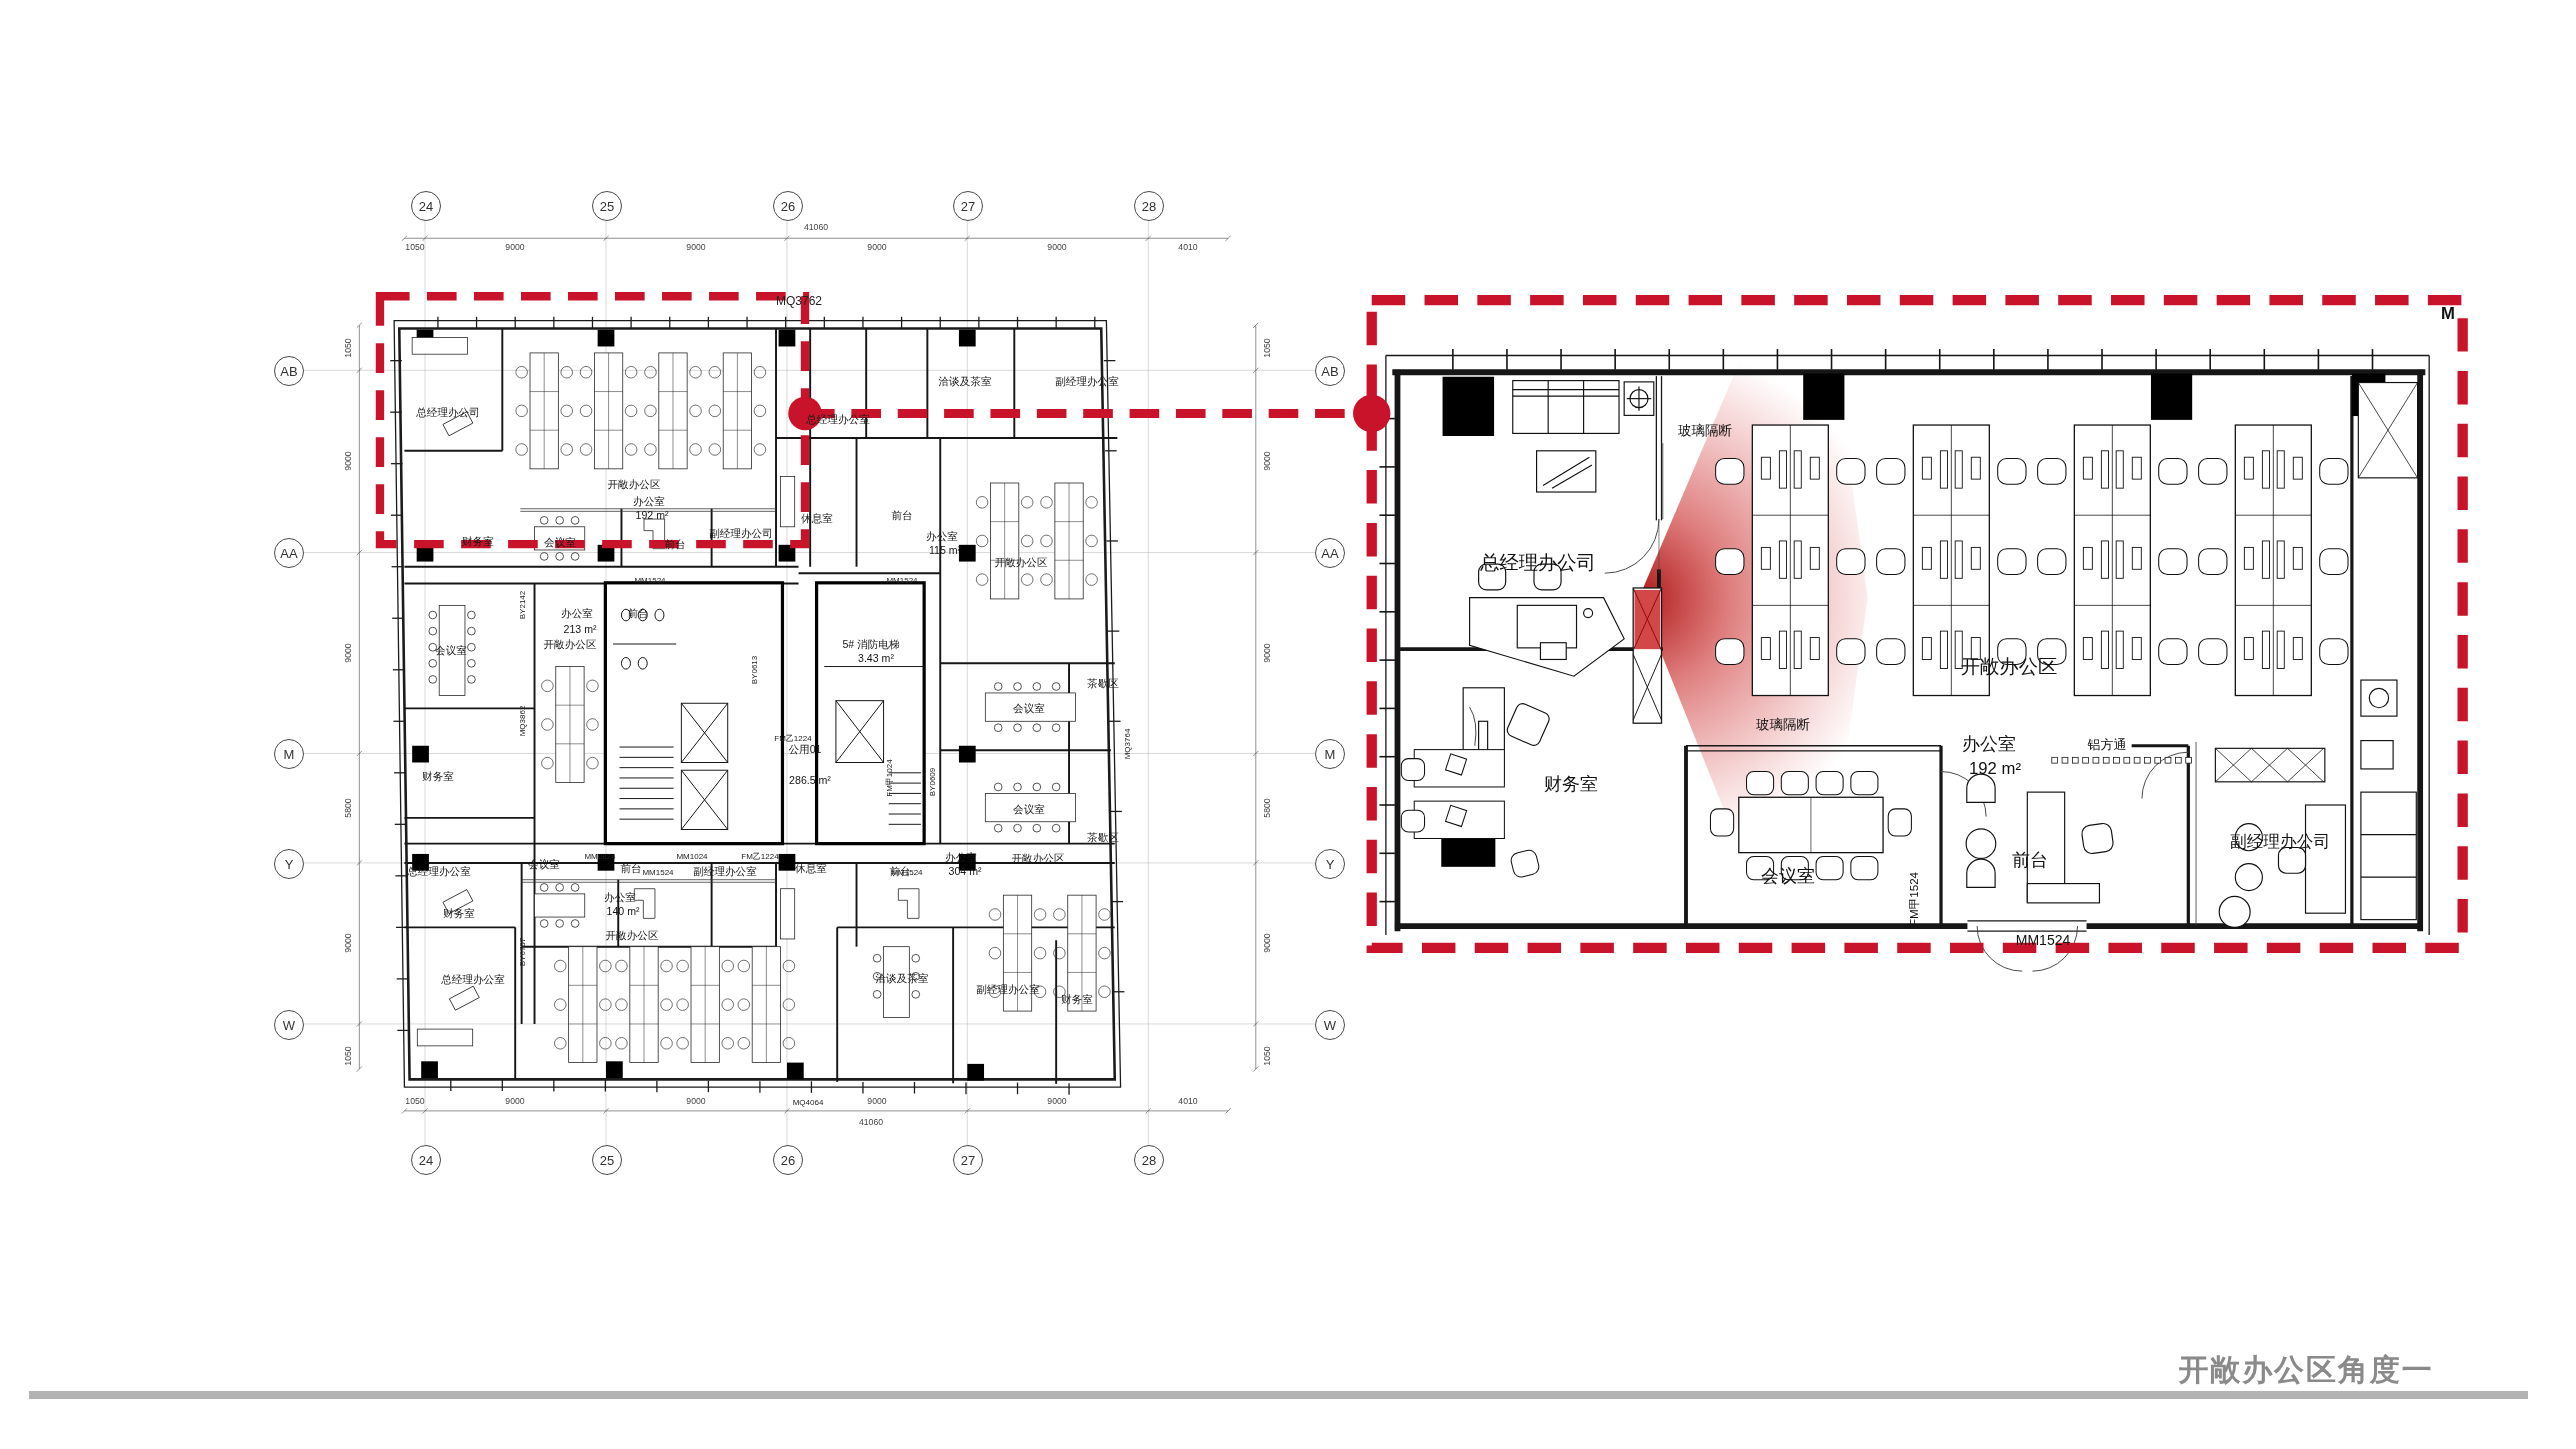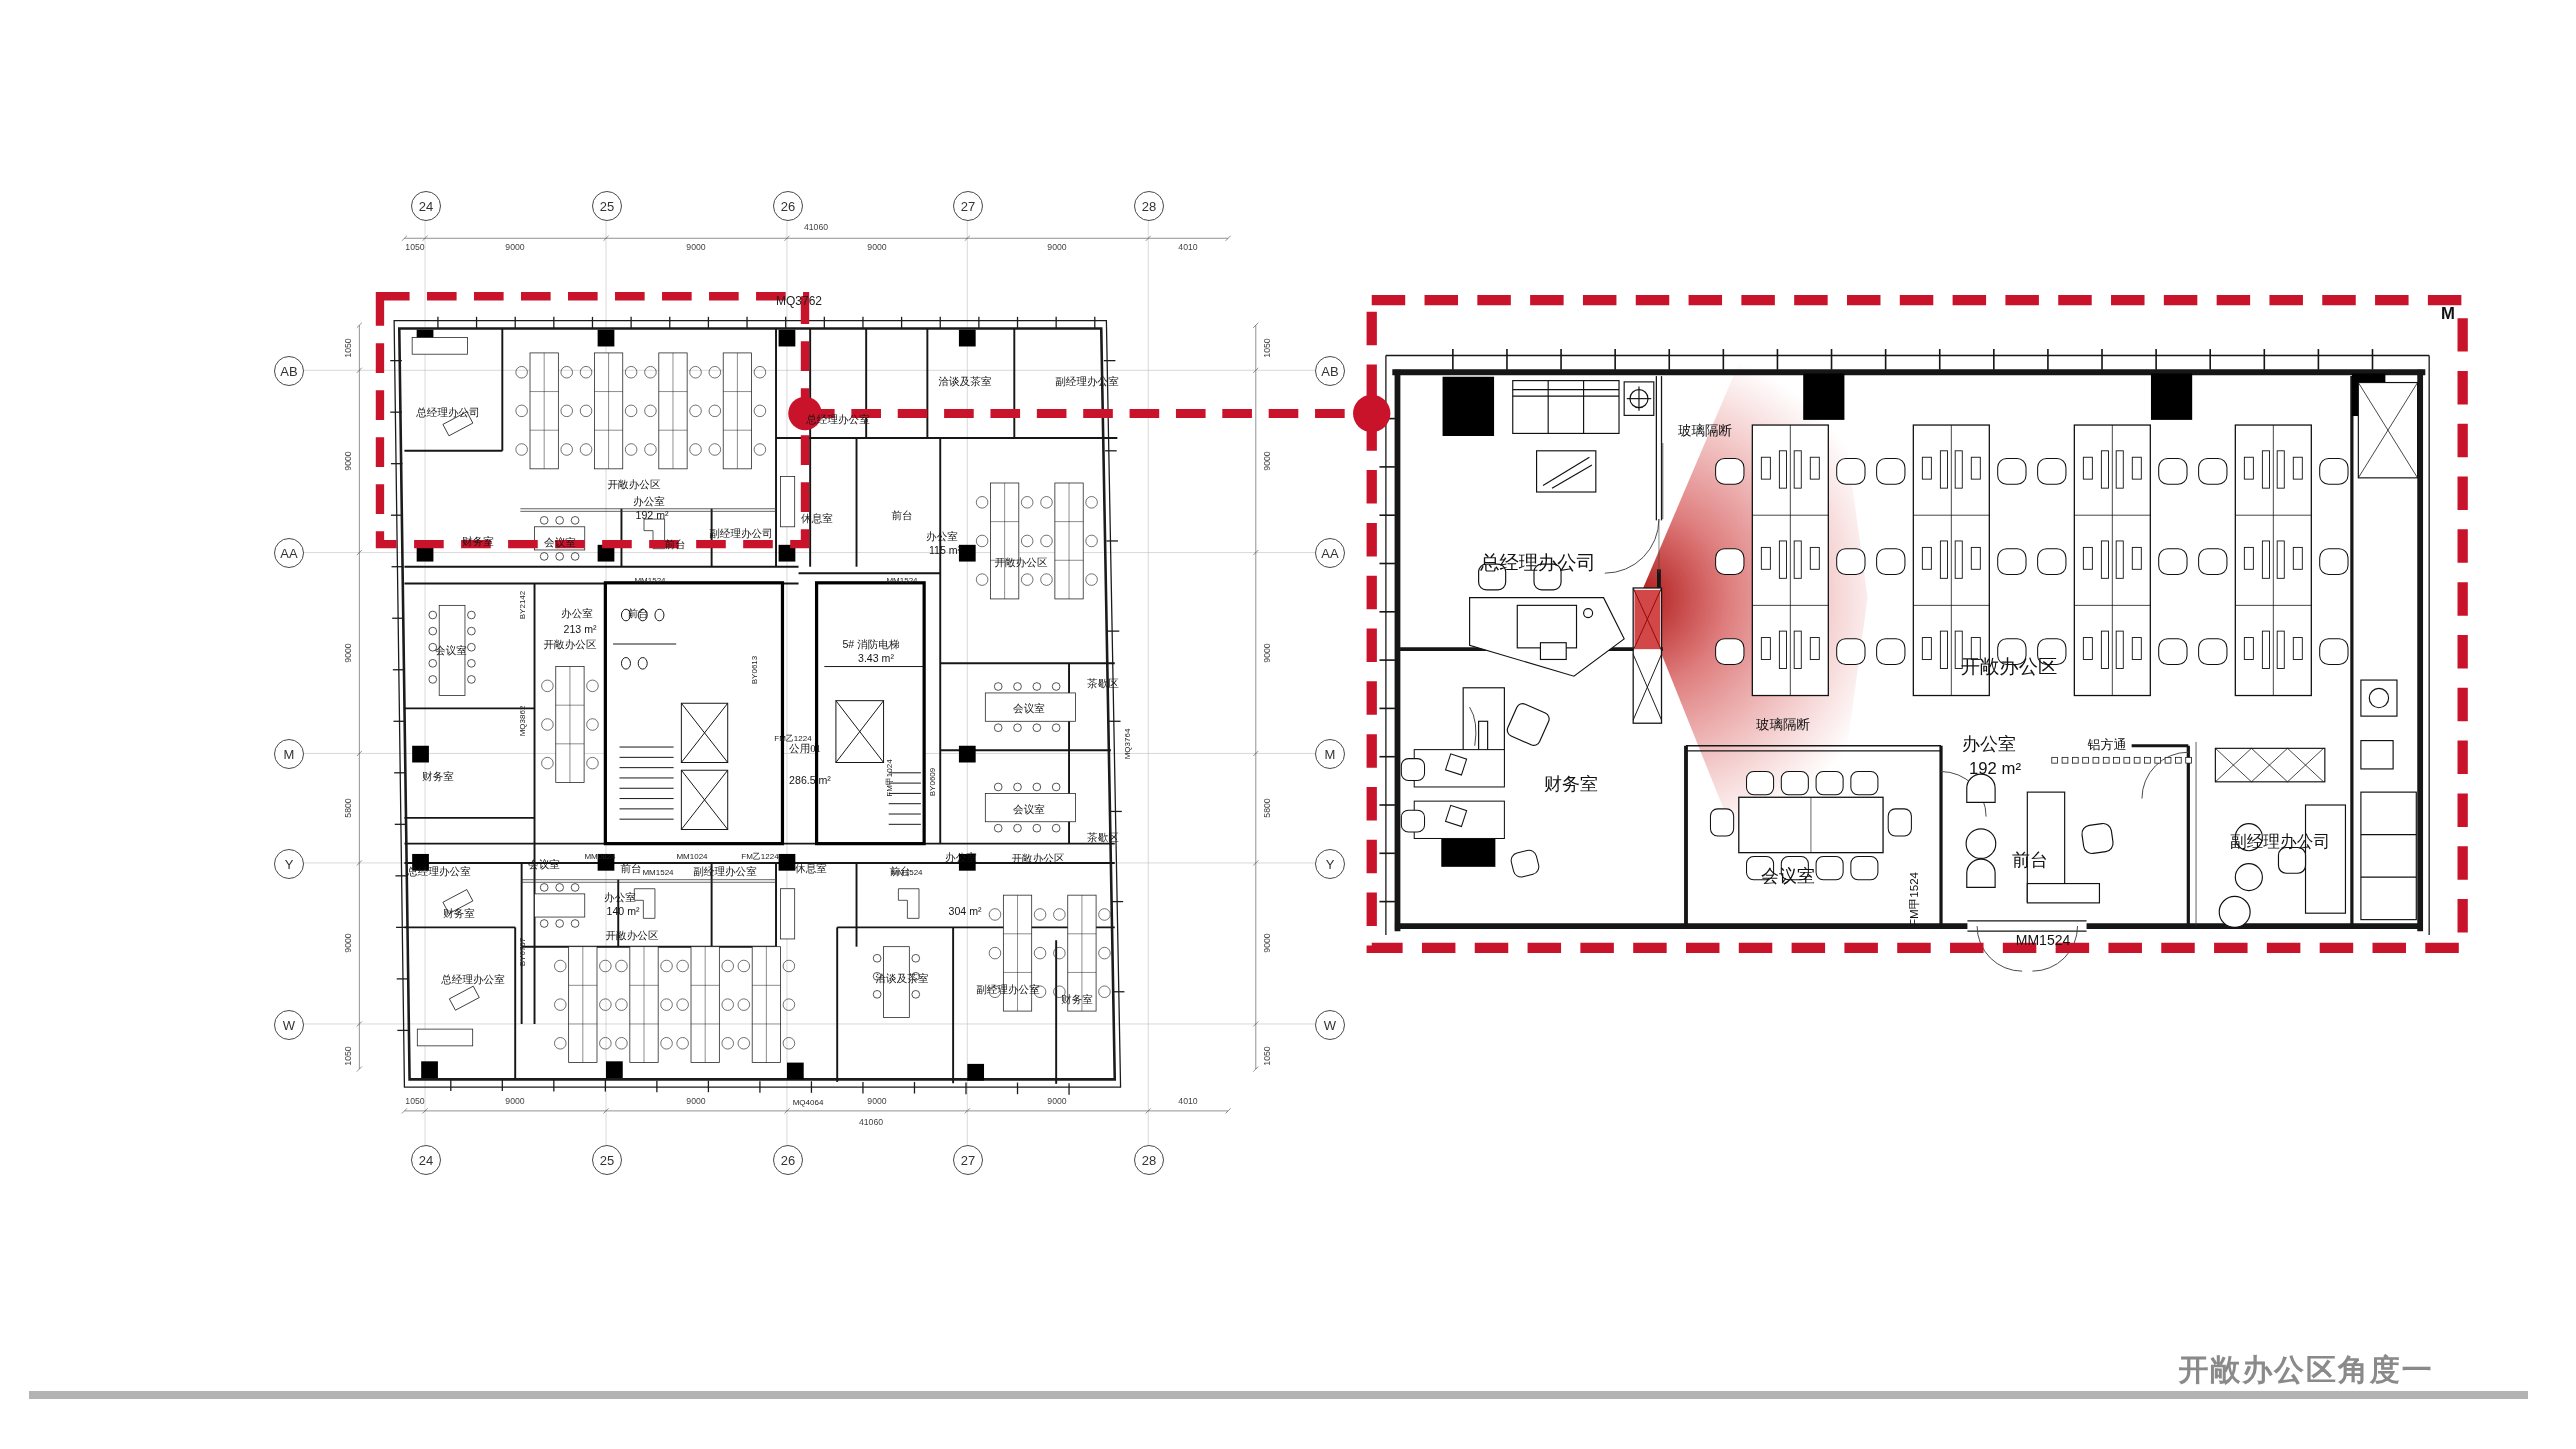--- a/index.html
+++ b/index.html
@@ -601,30 +601,30 @@
       <div class="lbl room" style="left: 942px; top: 536px; font-size: 10.6px; color: rgb(21, 21, 21); font-weight: normal; transform: translate(-50%, -50%);">办公室</div>
       <div class="lbl room" style="left: 945px; top: 550px; font-size: 10.6px; color: rgb(21, 21, 21); font-weight: normal; transform: translate(-50%, -50%);">115 m²</div>
       <div class="lbl room" style="left: 1021px; top: 562px; font-size: 10.6px; color: rgb(21, 21, 21); font-weight: normal; transform: translate(-50%, -50%);">开敞办公区</div>
       <div class="lbl room" style="left: 577px; top: 613px; font-size: 10.6px; color: rgb(21, 21, 21); font-weight: normal; transform: translate(-50%, -50%);">办公室</div>
       <div class="lbl room" style="left: 580px; top: 629px; font-size: 10.6px; color: rgb(21, 21, 21); font-weight: normal; transform: translate(-50%, -50%);">213 m²</div>
       <div class="lbl room" style="left: 638px; top: 613px; font-size: 10.6px; color: rgb(21, 21, 21); font-weight: normal; transform: translate(-50%, -50%);">前台</div>
       <div class="lbl room" style="left: 451px; top: 650px; font-size: 10.6px; color: rgb(21, 21, 21); font-weight: normal; transform: translate(-50%, -50%);">会议室</div>
       <div class="lbl room" style="left: 570px; top: 644px; font-size: 10.6px; color: rgb(21, 21, 21); font-weight: normal; transform: translate(-50%, -50%);">开敞办公区</div>
       <div class="lbl room" style="left: 438px; top: 776px; font-size: 10.6px; color: rgb(21, 21, 21); font-weight: normal; transform: translate(-50%, -50%);">财务室</div>
       <div class="lbl room" style="left: 439px; top: 871px; font-size: 10.6px; color: rgb(21, 21, 21); font-weight: normal; transform: translate(-50%, -50%);">总经理办公室</div>
-      <div class="lbl room" style="left: 805px; top: 749px; font-size: 10.6px; color: rgb(21, 21, 21); font-weight: normal; transform: translate(-50%, -50%); font-family: Liberation Serif, serif;">公用01</div>
+      <div class="lbl room" style="left: 805px; top: 749px; font-size: 10.6px; color: rgb(21, 21, 21); font-weight: normal; transform: translate(-50%, -50%);">公用01</div>
       <div class="lbl room" style="left: 810px; top: 764px; font-size: 10.6px; color: rgb(21, 21, 21); font-weight: normal; transform: translate(-50%, -50%); margin-top: 16px;">286.5 m²</div>
       <div class="lbl room" style="left: 871px; top: 644px; font-size: 10.6px; color: rgb(21, 21, 21); font-weight: normal; transform: translate(-50%, -50%);">5# 消防电梯</div>
       <div class="lbl room" style="left: 876px; top: 658px; font-size: 10.6px; color: rgb(21, 21, 21); font-weight: normal; transform: translate(-50%, -50%);">3.43 m²</div>
       <div class="lbl room" style="left: 1029px; top: 708px; font-size: 10.6px; color: rgb(21, 21, 21); font-weight: normal; transform: translate(-50%, -50%);">会议室</div>
       <div class="lbl room" style="left: 1029px; top: 809px; font-size: 10.6px; color: rgb(21, 21, 21); font-weight: normal; transform: translate(-50%, -50%);">会议室</div>
       <div class="lbl room" style="left: 1103px; top: 683px; font-size: 10.6px; color: rgb(21, 21, 21); font-weight: normal; transform: translate(-50%, -50%);">茶歇区</div>
       <div class="lbl room" style="left: 1103px; top: 837px; font-size: 10.6px; color: rgb(21, 21, 21); font-weight: normal; transform: translate(-50%, -50%);">茶歇区</div>
       <div class="lbl room" style="left: 961px; top: 857px; font-size: 10.6px; color: rgb(21, 21, 21); font-weight: normal; transform: translate(-50%, -50%);">办公室</div>
-      <div class="lbl room" style="left: 965px; top: 871px; font-size: 10.6px; color: rgb(21, 21, 21); font-weight: normal; transform: translate(-50%, -50%); margin-top: 40px;">304 m²</div>
+      <div class="lbl room" style="left: 965px; top: 871px; font-size: 10.6px; color: rgb(21, 21, 21); font-weight: normal; transform: translate(-50%, -50%);">304 m²</div>
       <div class="lbl room" style="left: 1038px; top: 858px; font-size: 10.6px; color: rgb(21, 21, 21); font-weight: normal; transform: translate(-50%, -50%);">开敞办公区</div>
       <div class="lbl room" style="left: 544px; top: 864px; font-size: 10.6px; color: rgb(21, 21, 21); font-weight: normal; transform: translate(-50%, -50%);">会议室</div>
       <div class="lbl room" style="left: 631px; top: 868px; font-size: 10.6px; color: rgb(21, 21, 21); font-weight: normal; transform: translate(-50%, -50%);">前台</div>
       <div class="lbl room" style="left: 620px; top: 897px; font-size: 10.6px; color: rgb(21, 21, 21); font-weight: normal; transform: translate(-50%, -50%);">办公室</div>
       <div class="lbl room" style="left: 623px; top: 911px; font-size: 10.6px; color: rgb(21, 21, 21); font-weight: normal; transform: translate(-50%, -50%);">140 m²</div>
       <div class="lbl room" style="left: 725px; top: 871px; font-size: 10.6px; color: rgb(21, 21, 21); font-weight: normal; transform: translate(-50%, -50%);">副经理办公室</div>
       <div class="lbl room" style="left: 811px; top: 868px; font-size: 10.6px; color: rgb(21, 21, 21); font-weight: normal; transform: translate(-50%, -50%);">休息室</div>
       <div class="lbl room" style="left: 900px; top: 871px; font-size: 10.6px; color: rgb(21, 21, 21); font-weight: normal; transform: translate(-50%, -50%);">前台</div>
       <div class="lbl room" style="left: 459px; top: 913px; font-size: 10.6px; color: rgb(21, 21, 21); font-weight: normal; transform: translate(-50%, -50%);">财务室</div>
       <div class="lbl room" style="left: 632px; top: 935px; font-size: 10.6px; color: rgb(21, 21, 21); font-weight: normal; transform: translate(-50%, -50%);">开敞办公区</div>

